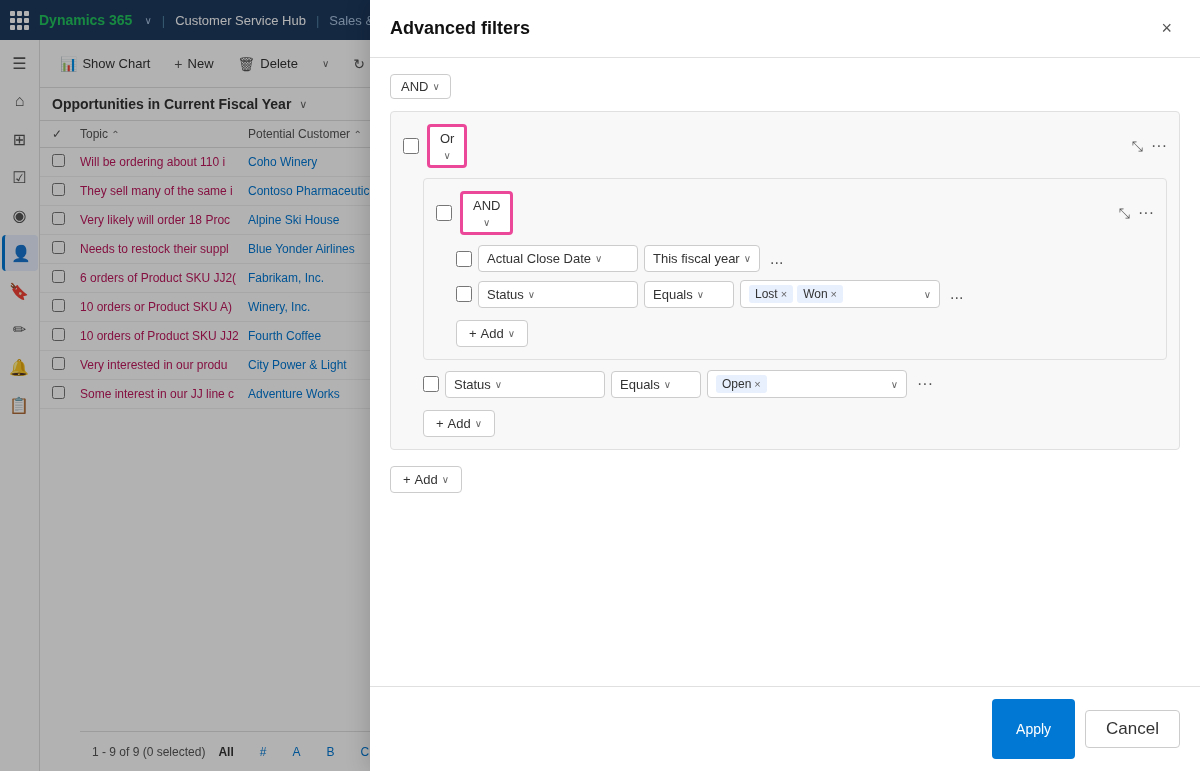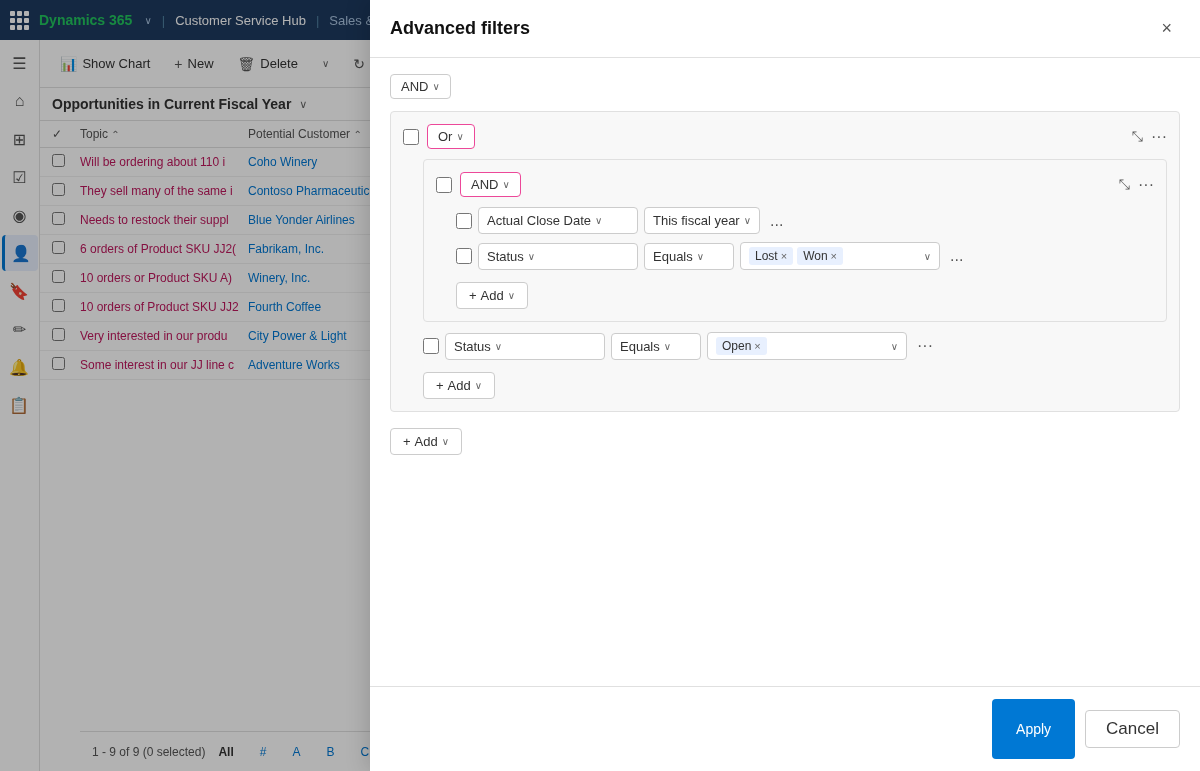--- a/index.html
+++ b/index.html
@@ -241,26 +241,27 @@
       display: flex;
       align-items: center;
       gap: 8px;
     }
 
     .group-operator-btn {
       display: inline-flex;
       align-items: center;
       gap: 4px;
       padding: 4px 10px;
-      border: 1px solid #ec4899;
+      border: 3px solid #ec4899;
       border-radius: 4px;
       background: #fff;
       cursor: pointer;
       font-size: 13px;
       color: #333;
+      flex-direction: column;
     }
 
     .filter-group-right {
       display: flex;
       align-items: center;
       gap: 8px;
     }
     .collapse-btn {
       background: none;
       border: none;
@@ -483,20 +484,25 @@
 
     <div class="list-row">
       <div class="col-check"><input type="checkbox" style="cursor: pointer;"></div>
       <div class="row-topic">Will be ordering about 110 i</div>
       <div class="row-customer">Coho Winery</div>
     </div>
         <div class="list-row">
       <div class="col-check"><input type="checkbox" style="cursor: pointer;"></div>
       <div class="row-topic">They sell many of the same i</div>
       <div class="row-customer">Contoso Pharmaceutica...</div>
+    </div>
+        <div class="list-row">
+      <div class="col-check"><input type="checkbox" style="cursor: pointer;"></div>
+      <div class="row-topic">Very likely will order 18 Proc</div>
+      <div class="row-customer">Alpine Ski House</div>
     </div>
         <div class="list-row">
       <div class="col-check"><input type="checkbox" style="cursor: pointer;"></div>
       <div class="row-topic">Needs to restock their suppl</div>
       <div class="row-customer">Blue Yonder Airlines</div>
     </div>
         <div class="list-row">
       <div class="col-check"><input type="checkbox" style="cursor: pointer;"></div>
       <div class="row-topic">6 orders of Product SKU JJ2(</div>
       <div class="row-customer">Fabrikam, Inc.</div>

